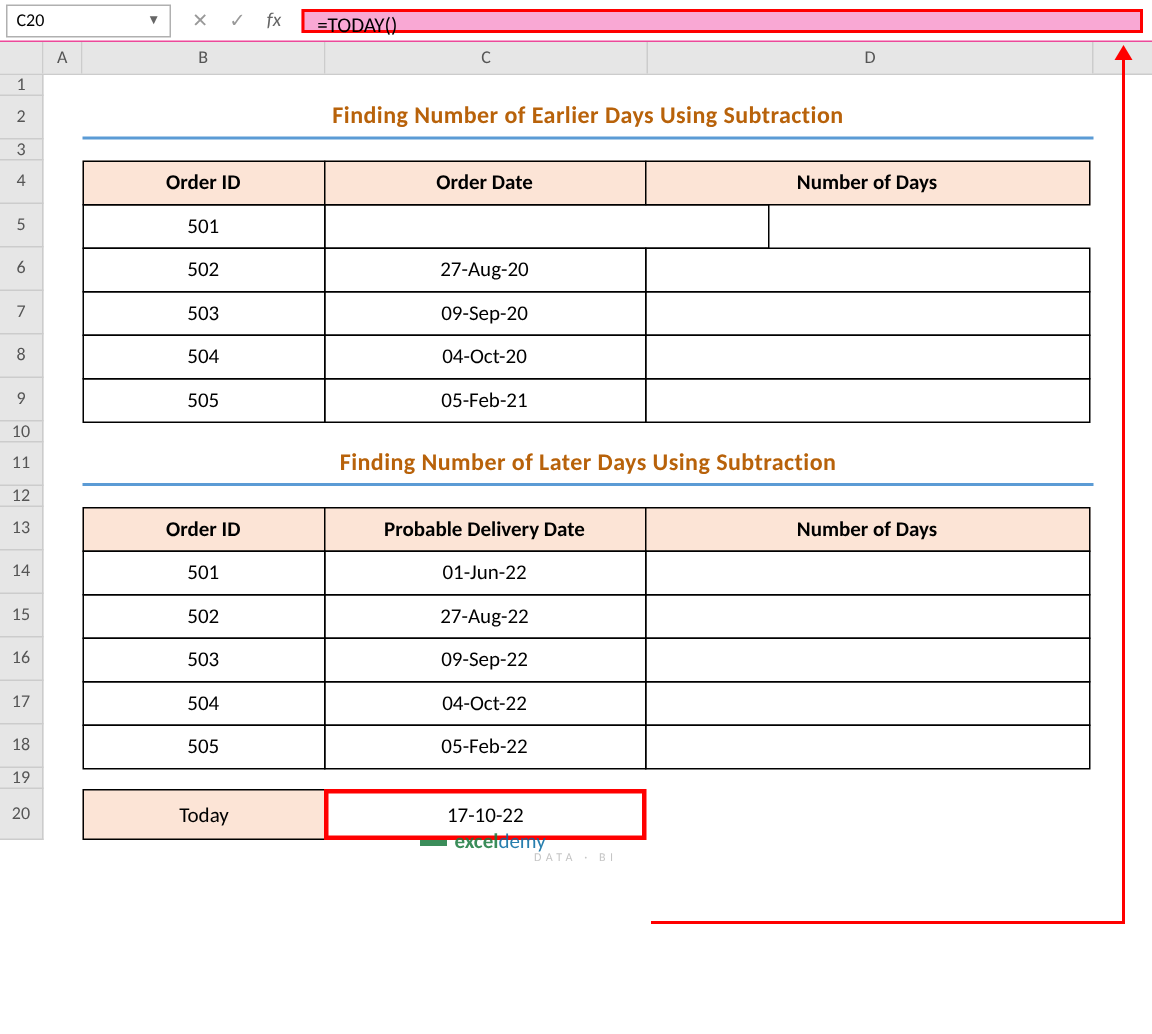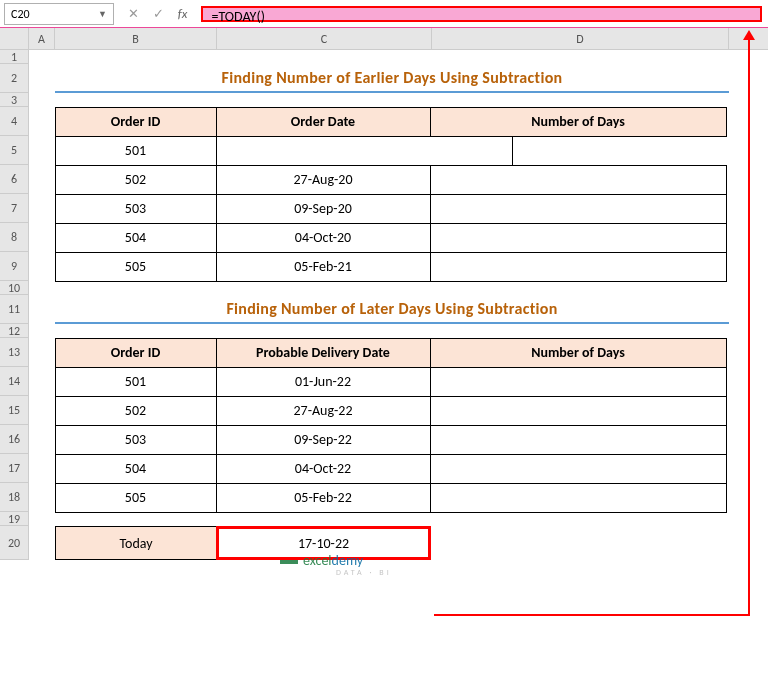--- a/index.html
+++ b/index.html
@@ -35,23 +35,23 @@
 .cc { width: 215px; }
 .cd { width: 297px; }
 .today-row { display: flex; height: 34px; align-items: stretch; }
 .today-b { width: 162px; background: #fce4d6; border: 1px solid #000; display: flex; align-items: center; justify-content: center; font-weight: normal; font-size: 14px; }
 .today-c { width: 215px; border: 3px solid #ff0000; display: flex; align-items: center; justify-content: center; font-size: 14px; margin-left: -1px; text-align: center; }
 .arrow-line-v { position: absolute; right: 18px; top: 36px; width: 2px; height: 580px; background: #ff0000; }
 .arrow-line-h { position: absolute; right: 18px; top: 614px; width: 316px; height: 2px; background: #ff0000; }
 .arrow-head { position: absolute; right: 13px; top: 30px; width: 0; height: 0; border-left: 6px solid transparent; border-right: 6px solid transparent; border-bottom: 10px solid #ff0000; }
 .watermark { position: absolute; left: 280px; top: 552px; z-index: 5; opacity: 0.85; pointer-events: none; }
 .wm-bar { width: 18px; height: 4px; background: #1a7a3e; display: inline-block; margin-right: 2px; vertical-align: middle; }
-.wm-xl { color: #1a7a3e; font-weight: normal; font-size: 14px; }
+.wm-xl { color: #1a7a3e; font-weight: bold; font-size: 14px; }
 .wm-demy { color: #0369a1; font-size: 14px; }
-.wm-sub { color: #bbb; font-size: 8px; letter-spacing: 3px; display: block; margin-left: 56px; margin-top: -2px; }
+.wm-sub { color: #bbb; font-size: 8px; letter-spacing: 3px; display: block; margin-left: 76px; margin-top: -2px; }
 </style>
 </head>
 <body>
 
 <div class="formula-bar">
   <div class="name-box">
     <span>C20</span>
     <span class="dd">▼</span>
   </div>
   <div class="fb-icons">

